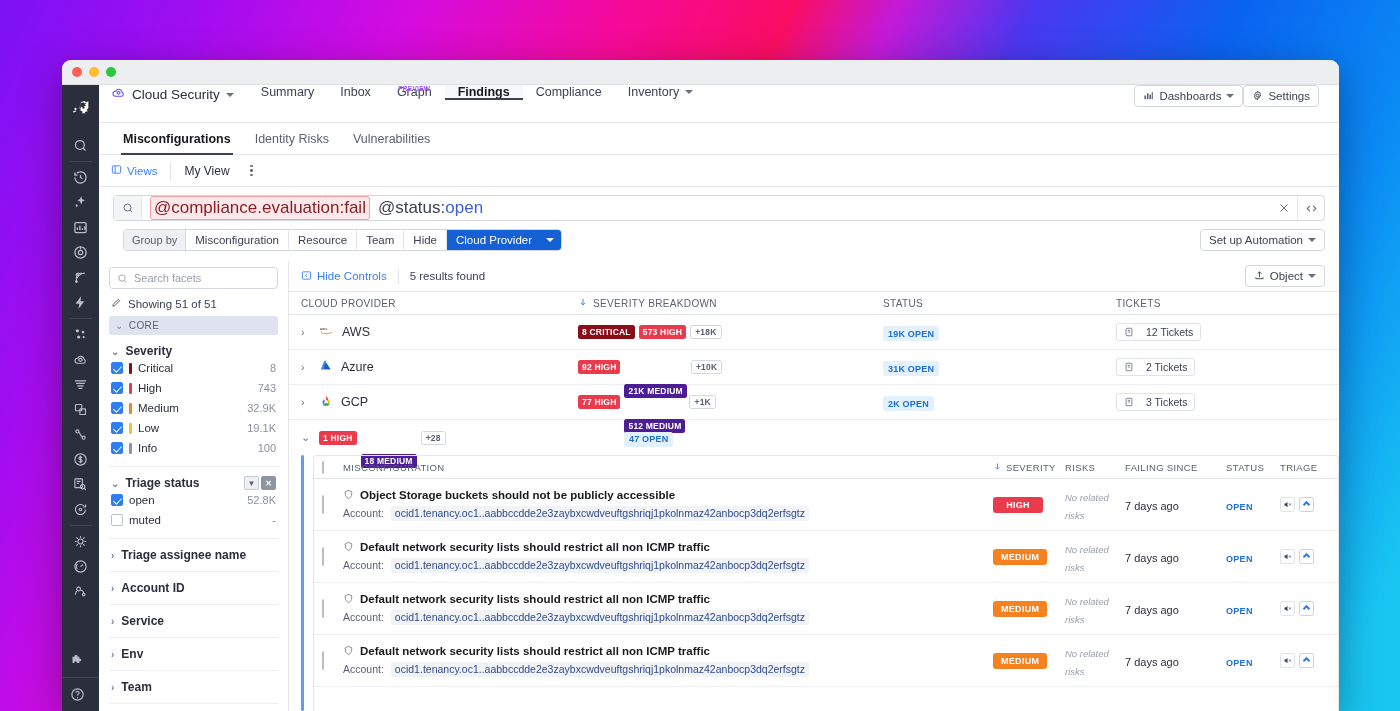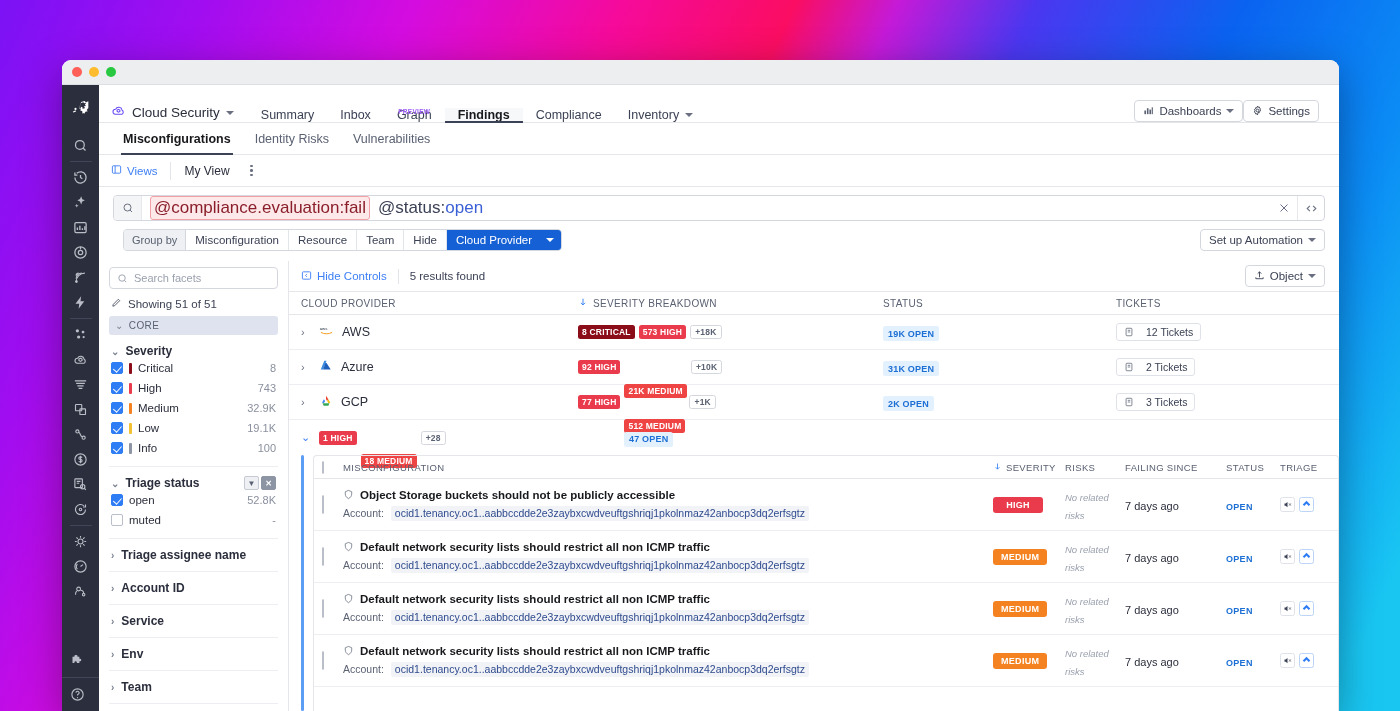--- a/index.html
+++ b/index.html
@@ -54,21 +54,21 @@
   .rail-sep { width: 22px; height: 1px; background: #414557; margin: 3px 0; }
   .rail-bottom { position: absolute; bottom: 0; left: 0; width: 37px; }
   .rail-bottom .rail-ico { height: 33px; }
   .rail-divider-bottom { width: 100%; height: 1px; background: #414557; }
 
   
   .main { flex: 1; display: flex; flex-direction: column; min-width: 0; background: #fff; }
 
   
   .topnav {
-    height: 38px; flex: 0 0 38px; display: flex; align-items: flex-end;
+    height: 38px; flex: 0 0 38px; display: flex; align-items: flex-start;
     border-bottom: 1px solid #e4e6ea; padding-left: 12px;
   }
   .prod {
     display: flex; align-items: center; gap: 6px; padding-right: 14px; cursor: pointer;
   }
   .prod-name { font-size: 13.5px; color: #2b2e3c; font-weight: 400; }
   .caret { width: 0; height: 0; border-left: 4px solid transparent; border-right: 4px solid transparent;
            border-top: 4.5px solid #6a7081; }
   .nav-items { display: flex; align-items: stretch; }
   .nav-item {
@@ -210,21 +210,21 @@
   .prow .pname { display: flex; align-items: center; gap: 8px; width: 259px; font-size: 12.5px; color: #2b2e3c; }
   .prow .pcell-sev { width: 305px; display: flex; align-items: center; gap: 4px; }
   .prow .pcell-status { width: 233px; }
   .prow .pcell-tickets { flex: 1; }
   .badge {
     height: 14px; border-radius: 2.5px; display: inline-flex; align-items: center; padding: 0 4px;
     font-size: 8.5px; font-weight: bold; color: #fff; letter-spacing: .2px;
   }
   .badge.crit { background: #8b0d1a; }
   .badge.high { background: #ea3b4c; }
-  .badge.med  { background: #ef4444; margin-top: 47px; }
+  .badge.med  { background: #4c1d95; margin-top: 47px; }
   .badge.more { background: #fff; border: 1px solid #d4d7de; color: #5a6172; }
   .open-pill {
     display: inline-flex; align-items: center; height: 15px; padding: 0 5px; border-radius: 2.5px;
     background: #e3f0fd; color: #1c6fd4; font-size: 9px; font-weight: bold; letter-spacing: .2px;
   }
   .ticket-pill {
     display: inline-flex; align-items: center; gap: 12px; height: 18px; padding: 0 7px;
     border: 1px solid #dfe2e8; border-radius: 3px; font-size: 10.5px; color: #3c4255;
   }
 

